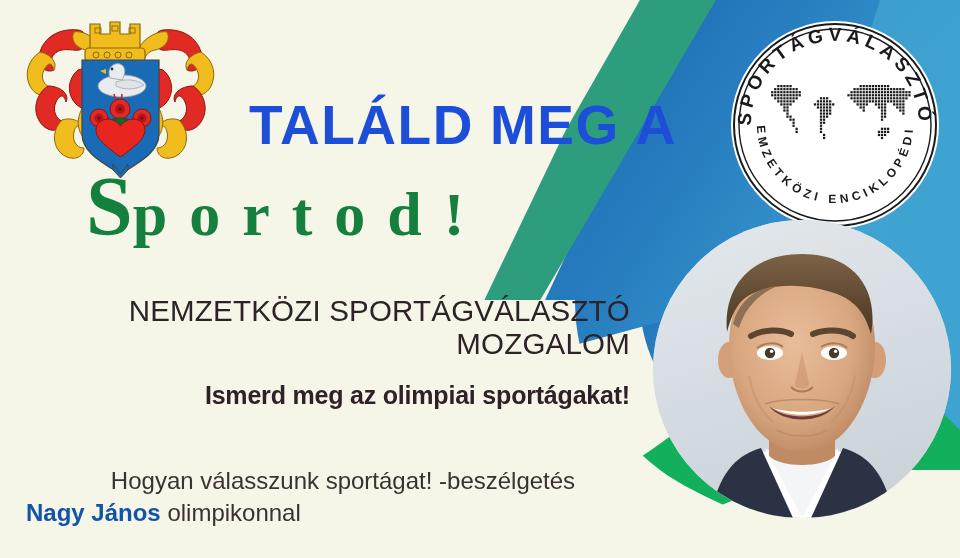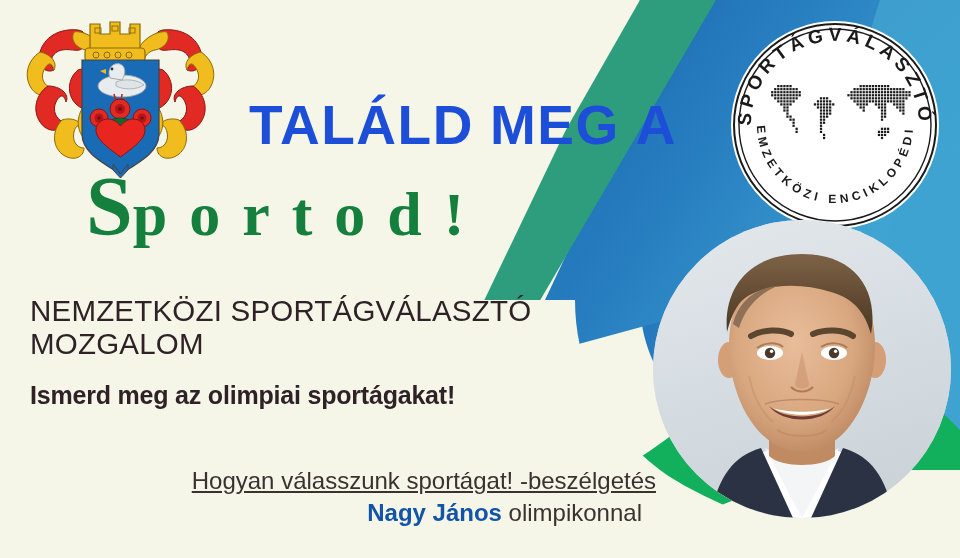--- a/index.html
+++ b/index.html
@@ -88,51 +88,51 @@
   }
   #headline-2 .bang {
     font-size: 62px;
     line-height: 1;
   }
 
   #subtitle {
     left: 30px;
     top: 294px;
     width: 600px;
-    text-align: left;
+    text-align: right;
     white-space: normal;
     font-size: 29.5px;
     font-weight: 500;
     line-height: 1.13;
     letter-spacing: 0.2px;
     color: #2e2226;
   }
 
   #tagline {
     left: 30px;
     top: 381px;
     width: 600px;
-    text-align: left;
+    text-align: right;
     font-size: 25px;
     font-weight: 700;
     letter-spacing: -0.2px;
     color: #2e2226;
   }
 
   #footer {
     left: 26px;
     top: 465px;
     width: 630px;
     white-space: normal;
     font-size: 24px;
     color: #3a3230;
     line-height: 1.33;
   }
-  #footer .l1 { display: block; text-align: right; padding-left: 4px; text-decoration: underline; }
-  #footer .l2 { display: block; text-align: right; padding-right: 14px; }
+  #footer .l1 { display: block; text-align: center; padding-left: 4px; }
+  #footer .l2 { display: block; padding-right: 14px; }
   #footer .name { color: #1254a8; font-weight: 700; }
 </style>
 </head>
 <body>
 
 <div id="poster">
 
   <svg id="bg-layer" viewBox="0 0 960 558">
     <defs>
       <linearGradient id="gradBlue" x1="0" y1="0" x2="1" y2="0.55">

